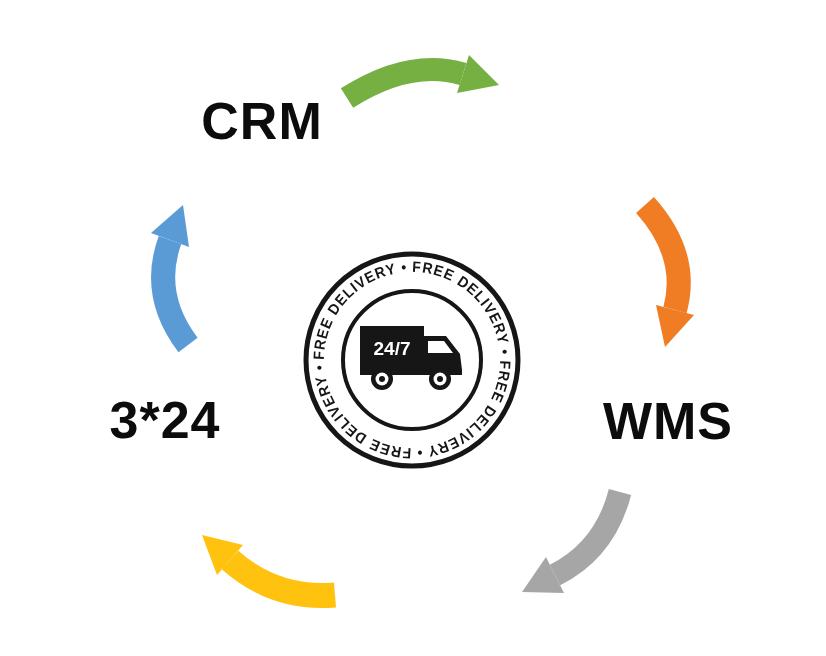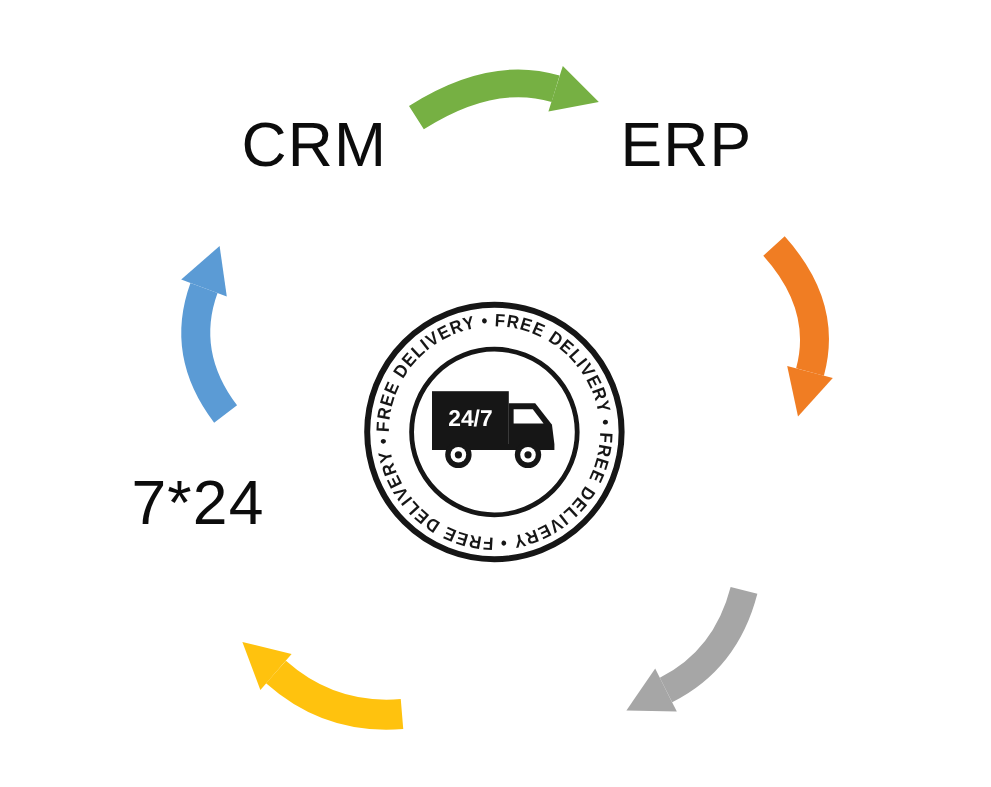--- a/index.html
+++ b/index.html
@@ -1,21 +1,21 @@
 <!DOCTYPE html>
 <html><head>
 <meta charset="utf-8">
 <style>
   html,body{margin:0;padding:0;background:#ffffff;}
   .canvas{
     position:relative;width:826px;height:656px;background:#ffffff;overflow:hidden;
     font-family:"Liberation Sans",sans-serif;
   }
   .node{
-    position:absolute;font-weight:400;font-size:52px;line-height:1;
+    position:absolute;font-weight:700;font-size:52px;line-height:1;
     color:#0c0c0c;text-align:center;letter-spacing:1px;white-space:nowrap;
   }
   .arrow,.badge{position:absolute;}
   .arrow path{fill:none;}
   .ring-text{
     font-family:"Liberation Sans",sans-serif;font-weight:700;font-size:15px;
     letter-spacing:1px;fill:#161616;
   }
   .truck-label{
     font-family:"Liberation Sans",sans-serif;font-weight:700;font-size:19px;
@@ -45,22 +45,22 @@
     <path d="M 150,110 Q 90,115 45,75" stroke-width="25" stroke="#ffc20e"></path>
     <polygon points="58,60 32,90 17,50" fill="#ffc20e"></polygon>
   </svg>
 
   <svg class="arrow" style="left:130px;top:195px;width:90px;height:165px" viewBox="0 0 90 165">
     <path d="M 58,150 Q 20,100 40,45" stroke-width="24" stroke="#5b9bd5"></path>
     <polygon points="59,52 21,38 53,10" fill="#5b9bd5"></polygon>
   </svg>
 
   <div class="node" style="left:162px;top:95px;width:200px">CRM</div>
-  <div class="node" style="left:472px;top:95px;width:200px">ERP</div>
-  <div class="node" style="left:65px;top:394px;width:200px">7*24</div>
+  <div class="node" style="left:558px;top:395px;width:220px">WMS</div>
+  <div class="node" style="left:65px;top:394px;width:200px">3*24</div>
 
   <svg class="badge" style="left:302px;top:250px;width:220px;height:220px" viewBox="0 0 220 220">
     <defs>
       <path id="ringPath" d="M 22,110 A 88,88 0 1 1 198,110 A 88,88 0 1 1 22,110" fill="none"></path>
     </defs>
     <circle cx="110" cy="110" r="106" fill="#ffffff" stroke="#161616" stroke-width="5"></circle>
     <circle cx="110" cy="110" r="69" fill="#ffffff" stroke="#161616" stroke-width="4"></circle>
     <text class="ring-text">
       <textPath href="#ringPath" xlink:href="#ringPath" textLength="548" lengthAdjust="spacingAndGlyphs">FREE DELIVERY • FREE DELIVERY • FREE DELIVERY • FREE DELIVERY • </textPath>
     </text>

